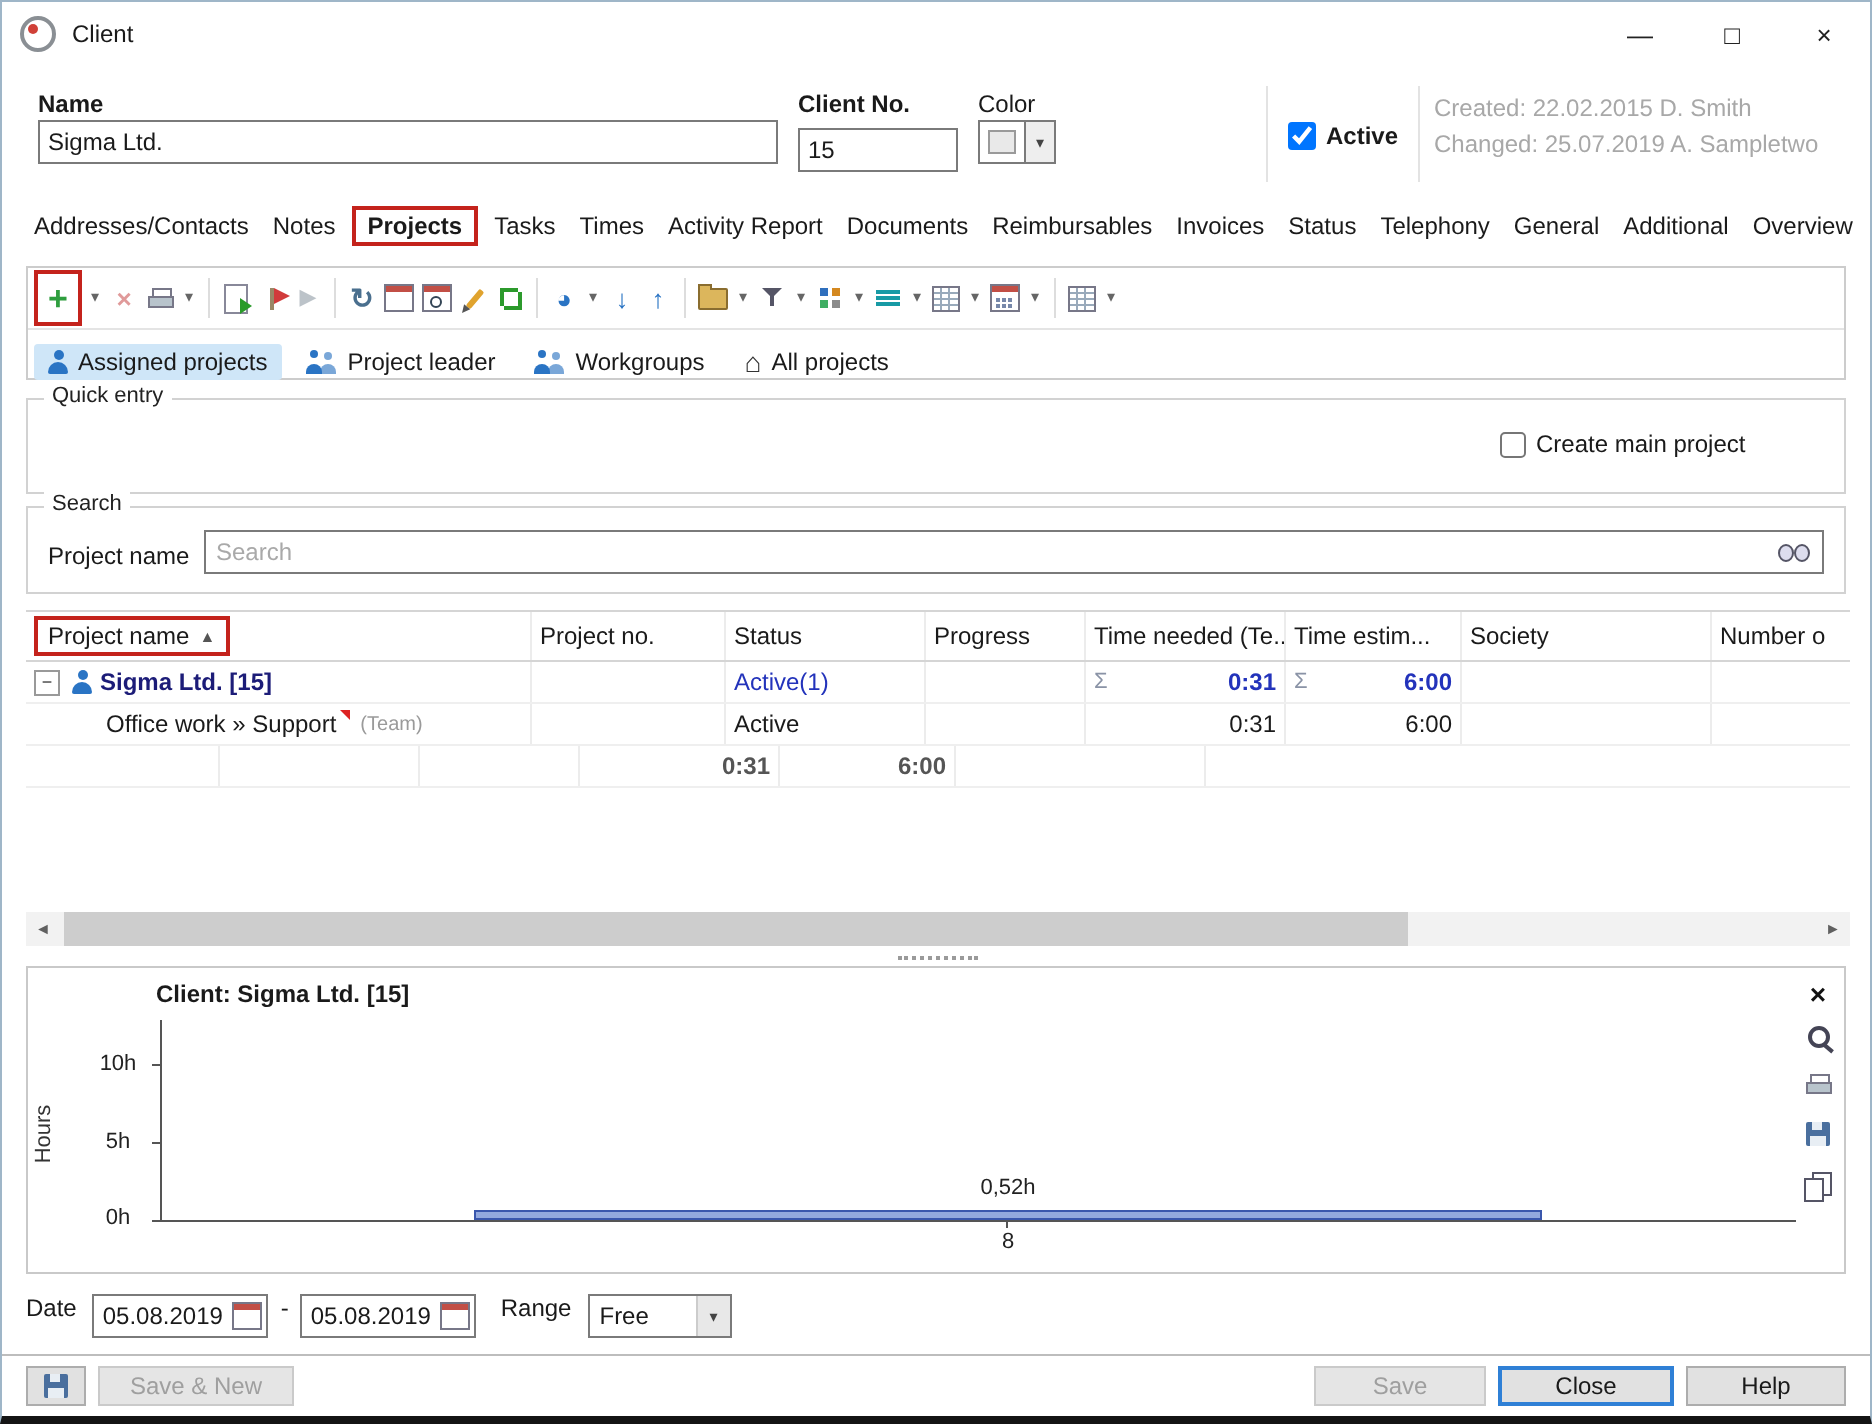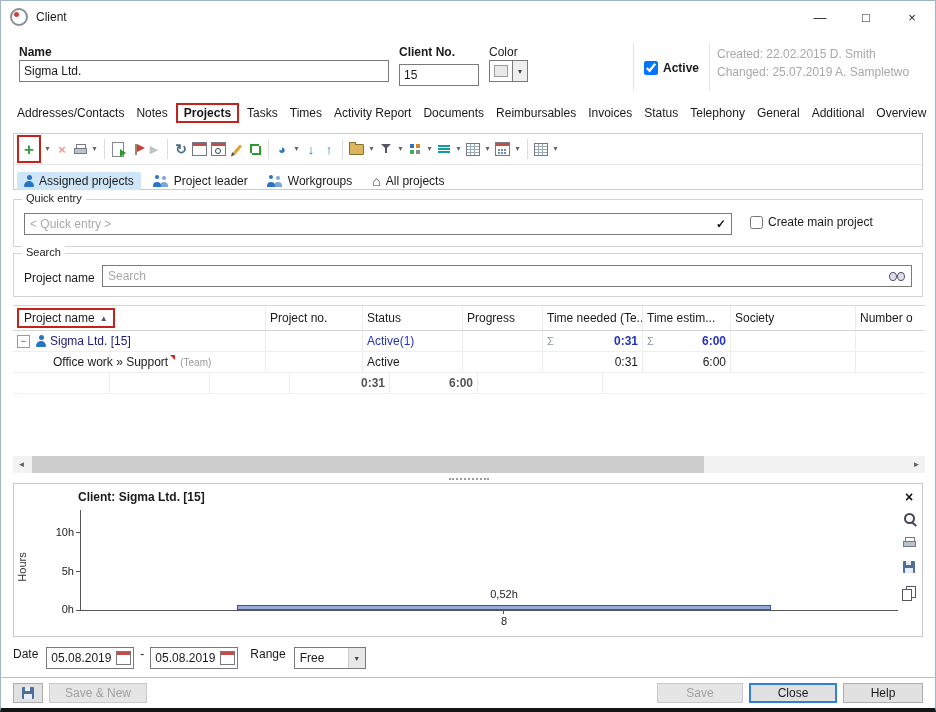--- a/index.html
+++ b/index.html
@@ -124,21 +124,21 @@
   
   .grid{position:absolute;top:304px;left:12px;width:912px}
   .thead{display:flex;height:24px;border-top:1px solid #d5d5d5;border-bottom:1px solid #d5d5d5;align-items:center}
   .th,.td{display:flex;align-items:center;height:100%;padding:0 4px;box-sizing:border-box;border-right:1px solid #ececec;overflow:hidden;white-space:nowrap}
   .tr{display:flex;height:20px;align-items:center;border-bottom:1px solid #efefef}
   .c0{width:253px}.c1{width:97px}.c2{width:100px}.c3{width:80px}.c4{width:100px}.c5{width:88px}.c6{width:125px}.c7{width:69px;border-right:none}
   .sig{color:#8a93a6;font-size:11px}
   .val{margin-left:auto}
   .blue{color:#2333bb}
   .b{font-weight:bold}
-  .cname{font-weight:normal;color:#1c1c78;margin-left:4px}
+  .cname{font-weight:bold;color:#1c1c78;margin-left:4px}
   .team{color:#9a9a9a;font-size:10px;margin-left:5px}
   .ind1{padding-left:40px}
   .ind2{padding-left:18px}
   .totrow .td{color:#555;font-weight:bold}
   .ann-col{border:2px solid #c4231c;display:inline-flex;align-items:center;gap:5px;padding:1px 5px;font-weight:normal}
   .sort{font-size:8px;color:#555}
   .toggle{width:11px;height:11px;border:1px solid #999;background:#fff;color:#333;font-size:9px;display:inline-flex;align-items:center;justify-content:center;flex:none}
   .marker{width:0;height:0;border-top:5px solid #d22;border-left:5px solid transparent;margin:0 0 9px 2px}
 
   
@@ -147,21 +147,21 @@
   .strack{flex:1;height:17px;position:relative}
   .sthumb{position:absolute;left:2px;top:0;height:17px;width:672px;background:#cdcdcd}
   .grip{position:absolute;top:477px;left:448px;width:40px;border-top:2px dotted #9a9a9a}
 
   
   .chart{position:absolute;top:482px;left:12px;width:910px;height:154px;border:1px solid #c9c9c9;box-sizing:border-box;background:#fff}
   .ctitle{position:absolute;left:64px;top:6px;font-weight:bold}
   .ylab{position:absolute;left:-22px;top:77px;width:60px;text-align:center;font-size:11px;color:#333;transform:rotate(-90deg)}
   .yaxis{position:absolute;left:66px;top:26px;width:1px;height:101px;background:#555}
   .xaxis{position:absolute;left:66px;top:126px;width:818px;height:1px;background:#555}
-  .ytick{position:absolute;left:30px;width:30px;text-align:right;font-size:11px;color:#222}
+  .ytick{position:absolute;left:30px;width:30px;text-align:center;font-size:11px;color:#222}
   .ymark{position:absolute;left:62px;width:4px;height:1px;background:#555}
   .bar{position:absolute;left:223px;top:121px;width:534px;height:5px;background:#93a9de;border:1px solid #3a57ad;box-sizing:border-box}
   .barlbl{position:absolute;left:420px;top:104px;width:140px;text-align:center;font-size:11px;color:#222}
   .xmark{position:absolute;left:489px;top:127px;width:1px;height:3px;background:#555}
   .xlbl{position:absolute;left:420px;top:131px;width:140px;text-align:center;font-size:11px;color:#222}
   .ctools{position:absolute;right:6px;top:8px;display:flex;flex-direction:column;gap:10px;align-items:center}
   .ctools .x{font-weight:bold;font-size:14px;line-height:11px;color:#111}
 
   
   .daterow{position:absolute;top:646px;left:12px;height:24px;display:flex;}
@@ -368,24 +368,20 @@
       </div>
       <div class="stab">
         <span class="g home">⌂</span>
         <span>All projects</span>
       </div>
     </div>
   </div>
 
   <div class="gb" style="top:198px;left:12px;width:910px;height:48px;box-sizing:border-box">
     <span class="legend">Quick entry</span>
-    <span class="qwrap">
-      <input placeholder="&lt; Quick entry &gt;" style="">
-      <span class="qcheck">✓</span>
-    </span>
     <span class="cmp">
       <input type="checkbox" style="">
       <span>Create main project</span>
     </span>
   </div>
 
   <div class="gb" style="top:252px;left:12px;width:910px;height:44px;box-sizing:border-box">
     <span class="legend">Search</span>
     <span class="slabel">Project name</span>
     <span class="swrap">

